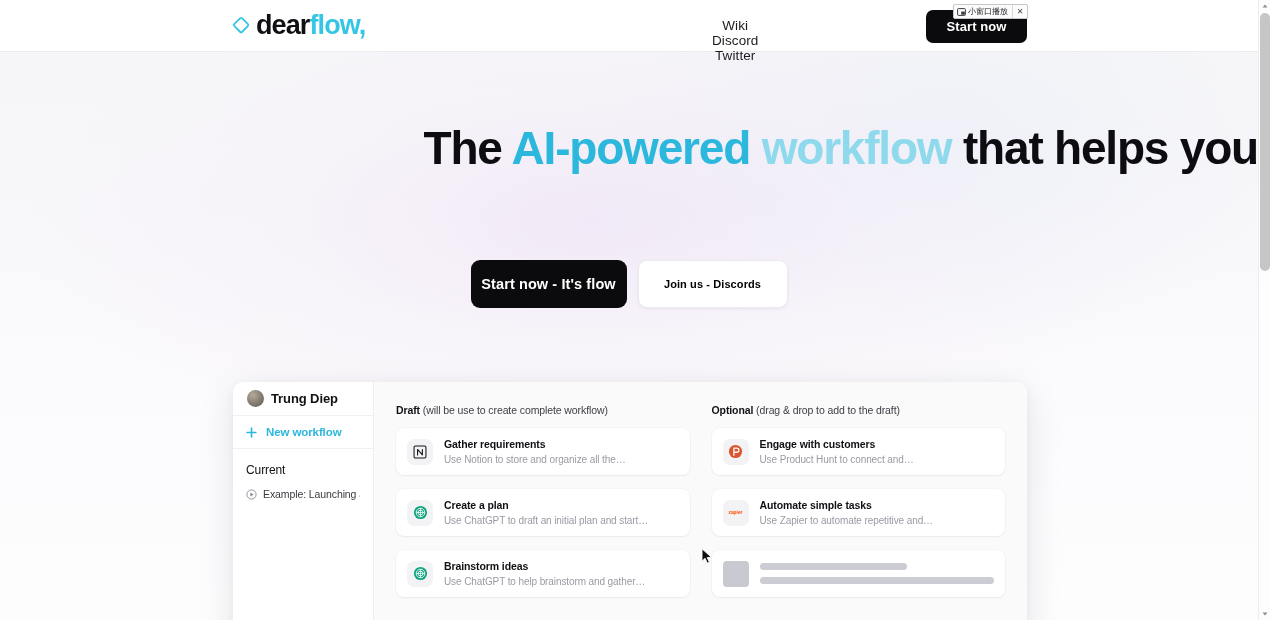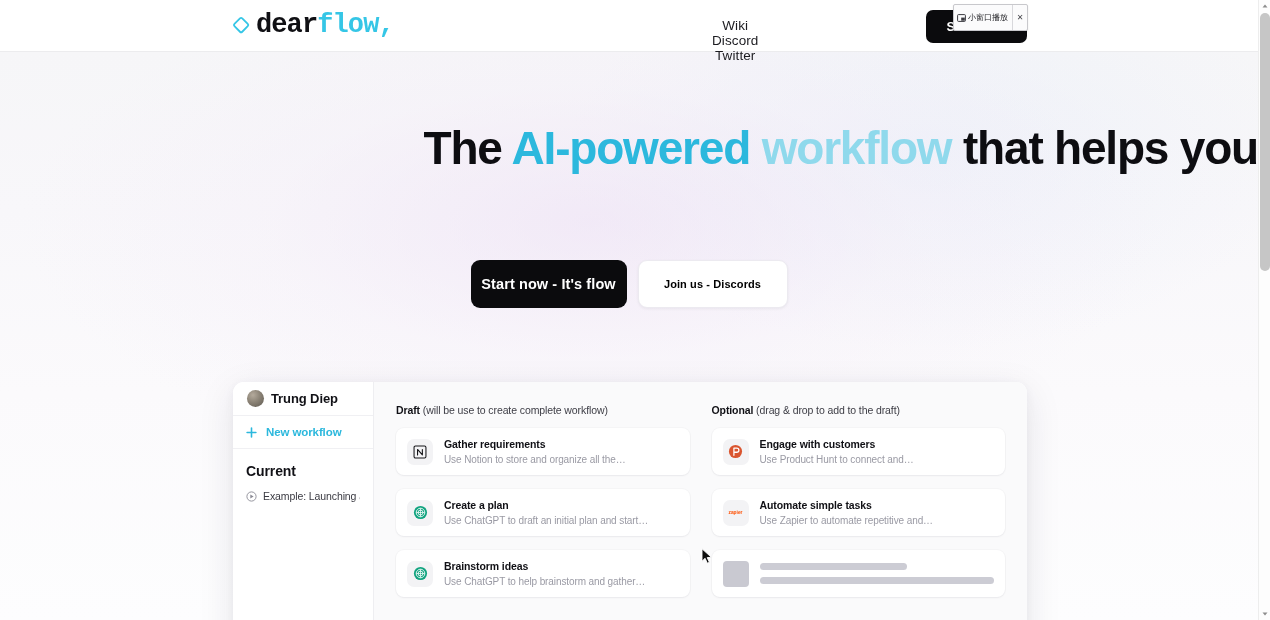--- a/index.html
+++ b/index.html
@@ -42,21 +42,20 @@
   }
 
   .logo {
     position: absolute;
     left: 232px;
     top: 12px;
     display: flex;
     align-items: center;
     gap: 4px;
     cursor: pointer;
-    font-family: Liberation Mono, monospace;
   }
   .logo-mark {
     width: 20px; height: 20px;
     display: block;
   }
   .logo-text {
     font-size: 27px;
     font-weight: 700;
     letter-spacing: -0.9px;
     line-height: 1;
@@ -102,21 +101,21 @@
     display: flex;
     align-items: center;
     justify-content: center;
   }
 
   
   .pip-overlay {
     position: absolute;
     left: 953px;
     top: 4px;
-    height: 27px;
+    height: 15px;
     background: #fbfbfc;
     border: 1px solid #c8c8cc;
     border-radius: 2px;
     display: flex;
     align-items: flex-end;
     z-index: 40;
     box-shadow: 0 1px 2px rgba(0,0,0,0.10);
   }
   .pip-main {
     display: flex;
@@ -273,22 +272,22 @@
   .sidebar-newflow-label {
     font-size: 11.5px;
     font-weight: 700;
     color: #2cb8dd;
     letter-spacing: -0.1px;
   }
   .sidebar-section {
     padding: 14px 13px 0 13px;
   }
   .sidebar-section-title {
-    font-size: 14px;
-    font-weight: 700;
+    font-size: 12px;
+    font-weight: 400;
     color: #111116;
     letter-spacing: -0.1px;
     margin-bottom: 11px;
   }
   .sidebar-item {
     display: flex;
     align-items: center;
     gap: 6px;
     cursor: pointer;
   }

